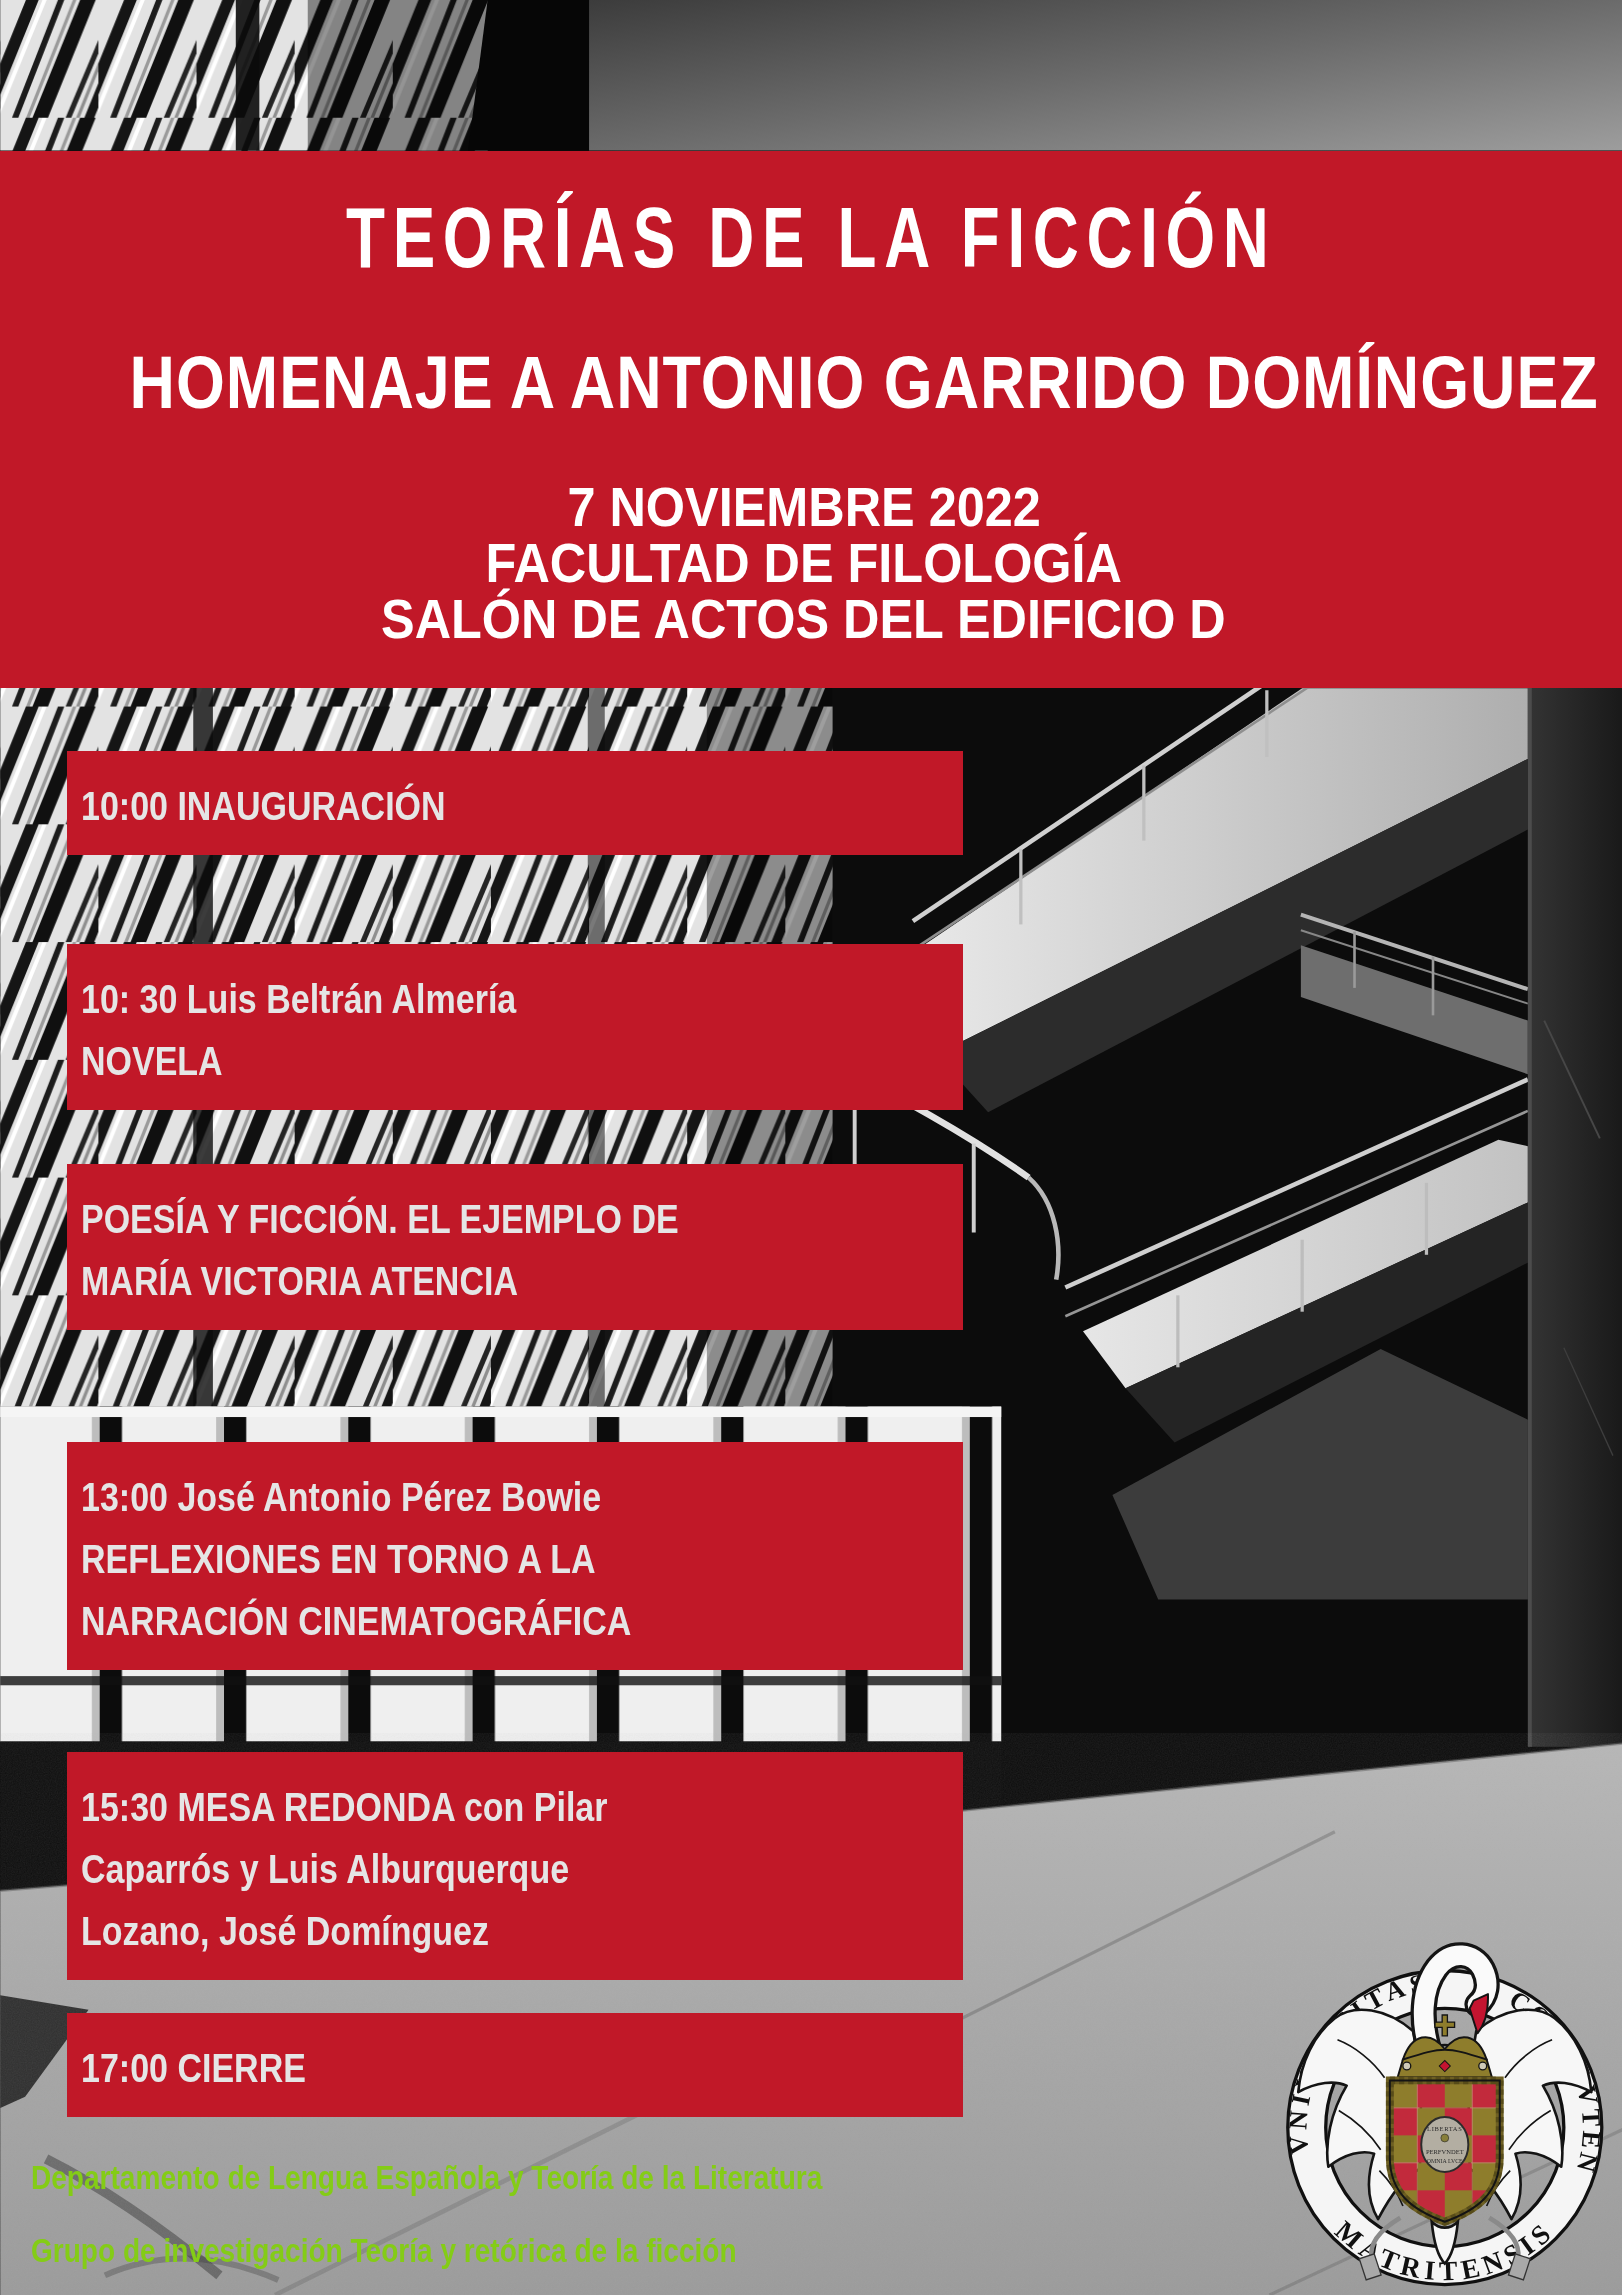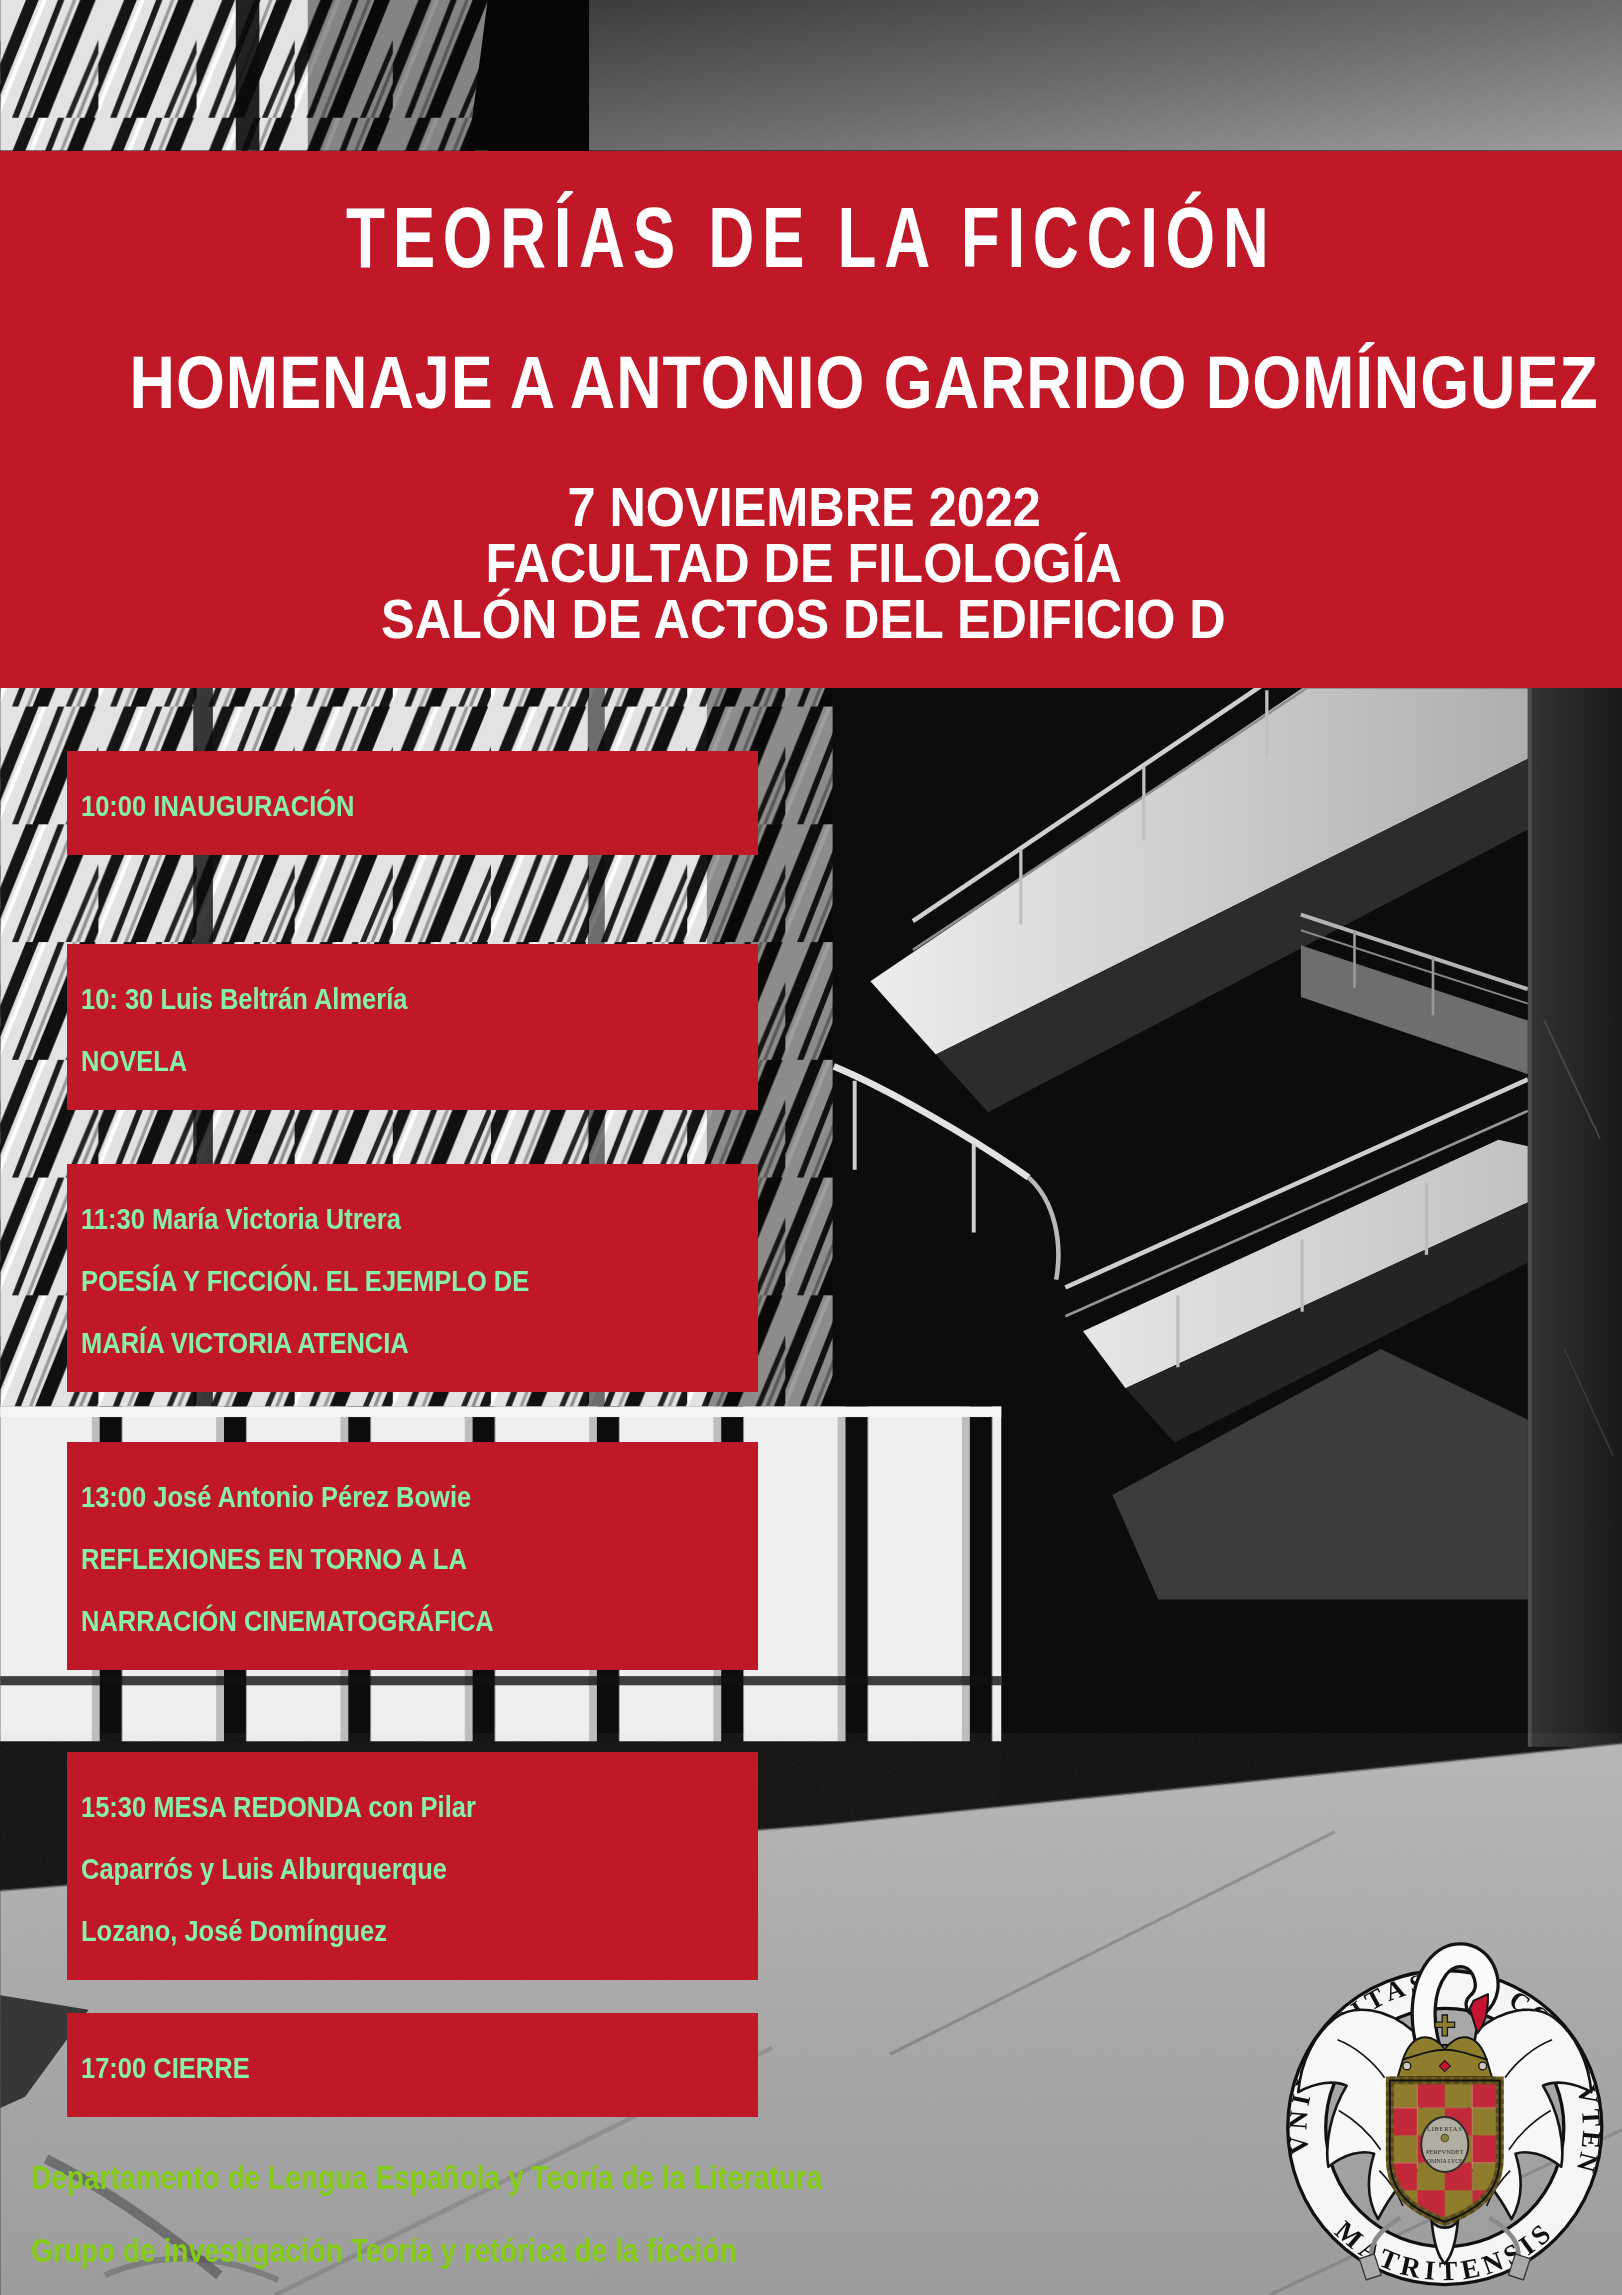--- a/index.html
+++ b/index.html
@@ -18,23 +18,23 @@
   .cond{display:inline-block;white-space:nowrap;}
   .sx75{transform:scaleX(.75);transform-origin:50% 50%;}
   .sx85{transform:scaleX(.85);transform-origin:50% 50%;}
   .sx90{transform:scaleX(.90);transform-origin:50% 50%;}
   .sxL{transform:scaleX(.85);transform-origin:0 50%;}
   .title-line{top:44px;font-size:85px;font-weight:700;letter-spacing:.12em;line-height:1;}
   .subtitle-line{top:195px;font-size:74px;font-weight:700;letter-spacing:.015em;line-height:1;}
   .dates{top:328px;font-size:56px;font-weight:700;line-height:56px;transform:translateX(-7.9px);}
   
   .sbox{
-    position:absolute;left:67px;width:691px;background:#c11828;
+    position:absolute;left:67px;width:896px;background:#c11828;
     padding:23.6px 19.6px 18.3px 14.4px;box-sizing:border-box;
-    color:#86efac;font-size:30px;font-weight:700;line-height:62px;
+    color:#e5e5e5;font-size:40px;font-weight:700;line-height:62px;
   }
   .sbox .bline{white-space:nowrap;}
   
   .footer{
     position:absolute;left:31px;top:2141px;
     color:#84cc16;font-size:33px;font-weight:700;line-height:73px;white-space:nowrap;
   }
   .seal-arc-text{font-family:"Liberation Serif",serif;font-weight:700;fill:#101010;}
   .seal-tiny{font-family:"Liberation Serif",serif;fill:#2c2c2c;}
 </style>
@@ -253,21 +253,20 @@
 <div class="sbox" style="top:751px">
   <div class="bline"><span class="cond sxL">10:00 INAUGURACIÓN</span></div>
 </div>
 
 <div class="sbox" style="top:944px">
   <div class="bline"><span class="cond sxL">10: 30 Luis Beltrán Almería</span></div>
   <div class="bline"><span class="cond sxL">NOVELA</span></div>
 </div>
 
 <div class="sbox" style="top:1164px">
-  <div class="bline"><span class="cond sxL">11:30 María Victoria Utrera</span></div>
   <div class="bline"><span class="cond sxL">POESÍA Y FICCIÓN. EL EJEMPLO DE</span></div>
   <div class="bline"><span class="cond sxL">MARÍA VICTORIA ATENCIA</span></div>
 </div>
 
 <div class="sbox" style="top:1442px">
   <div class="bline"><span class="cond sxL">13:00 José Antonio Pérez Bowie</span></div>
   <div class="bline"><span class="cond sxL">REFLEXIONES EN TORNO A LA</span></div>
   <div class="bline"><span class="cond sxL">NARRACIÓN CINEMATOGRÁFICA</span></div>
 </div>
 

